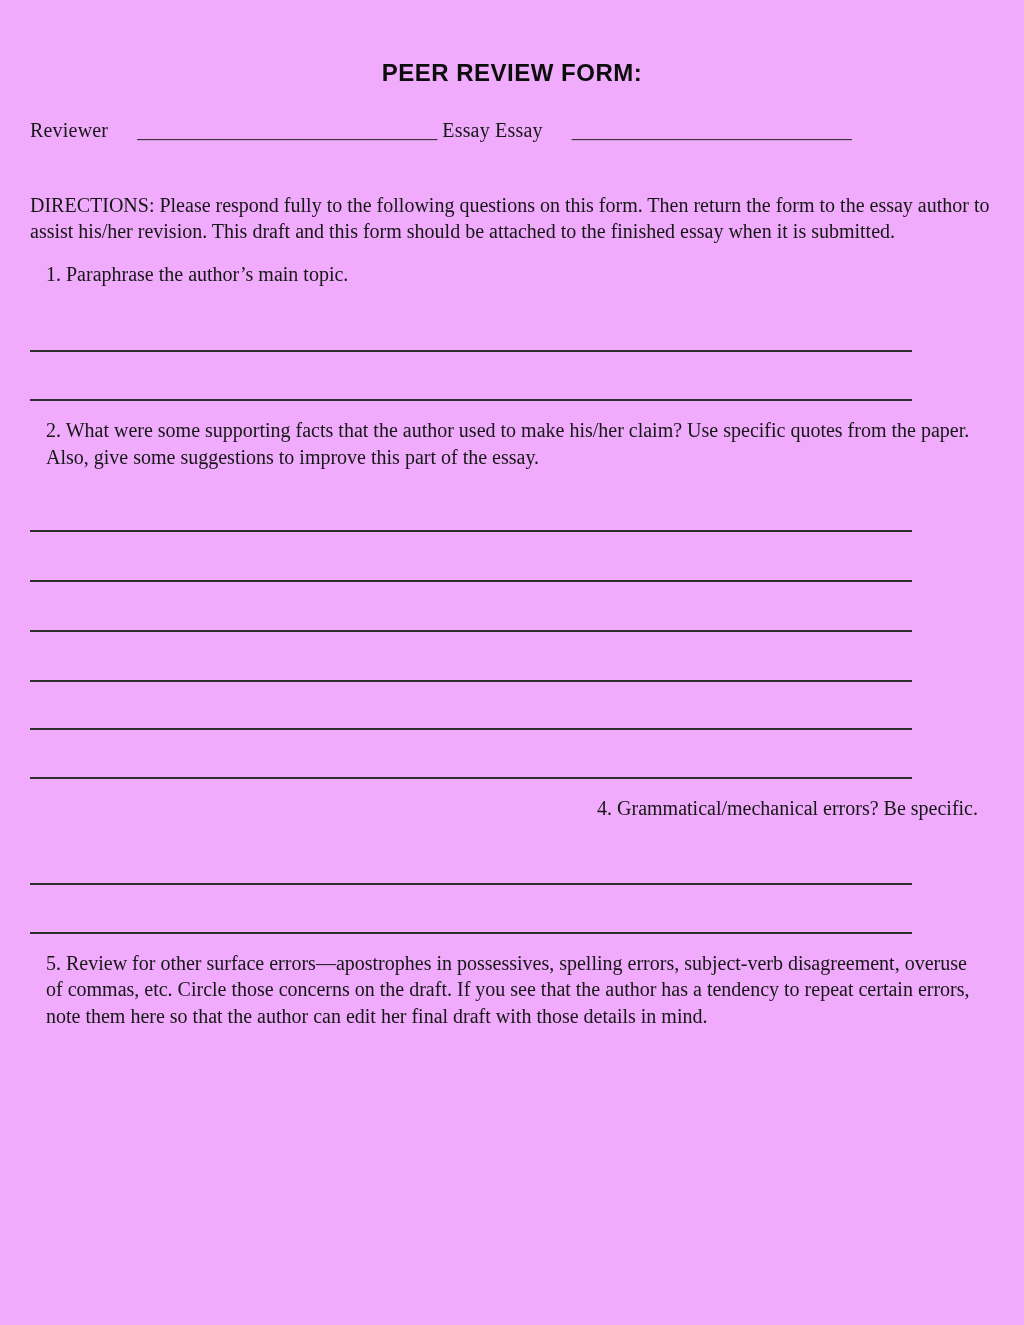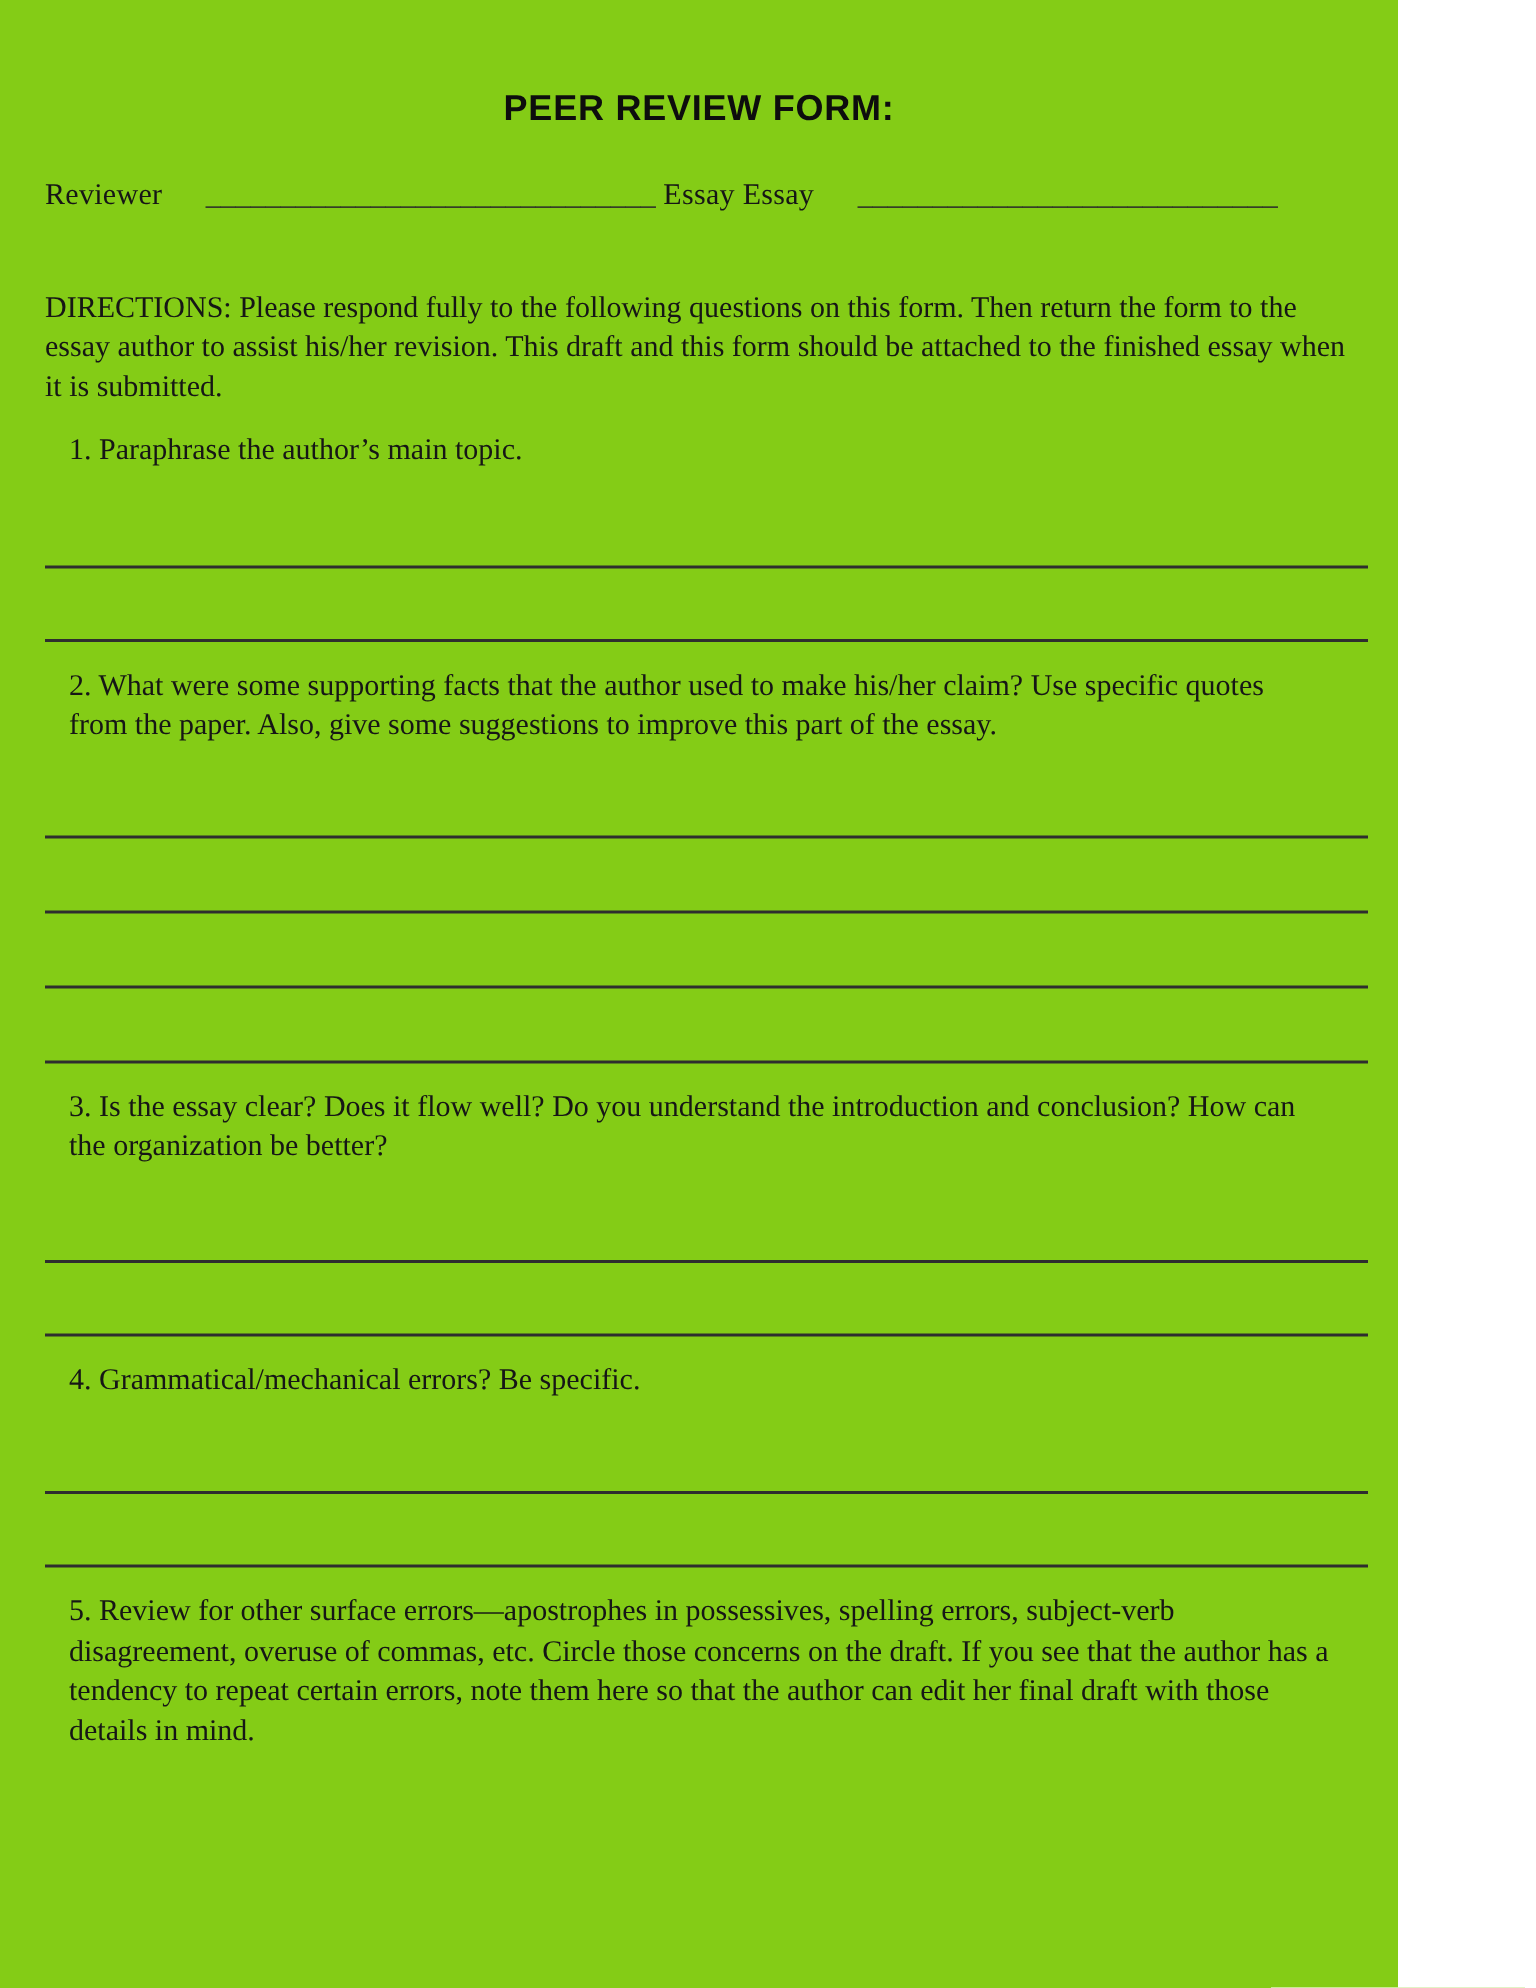--- a/index.html
+++ b/index.html
@@ -1,19 +1,19 @@
 <!DOCTYPE html>
 <html><head>
 <meta charset="utf-8">
 <style>
   html, body { margin: 0; padding: 0; background: #ffffff; }
   .page {
-    width: 932px;
+    width: 1024px;
     height: 1325px;
-    background: #84cc16;
+    background: #f0abfc;
     color: #161616;
     font-family: "Liberation Serif", serif;
     font-size: 20px;
     line-height: 26.5px;
     overflow: hidden;
     box-sizing: border-box;
   }
   .content { padding: 0 30px; }
   .title {
     font-family: "Liberation Sans", sans-serif;
@@ -27,21 +27,21 @@
     color: #0d0d0d;
   }
   .name-row { margin-top: 29px; white-space: nowrap; }
   .name-row .label { letter-spacing: 0.2px; }
   .blank { letter-spacing: 0; color: #2a2a2a; margin-left: 24px; }
   .directions { margin: 48px 0 0 0; }
   p.question { margin: 16px; }
   .q1 { margin-top: 47px; }
   .q2 { margin-top: 23px; }
   .q3 { margin-top: 26px; }
-  .q4 { margin-top: 25px; }
+  .q4 { margin-top: 25px; text-align: right; }
   .q5 { margin-top: 52px; }
   .answer-lines { margin: 0; }
   .al-q1 { margin-top: 1px; }
   .al-q2 { margin-top: -4px; }
   .al-q3 { margin-top: -1px; }
   .al-q4 { margin-top: -2px; }
   .answer-line {
     height: 49px;
     width: 882px;
     border-bottom: 2px solid #2e2e2e;
@@ -72,21 +72,20 @@
       </div>
 
     <p class="question q2">2. What were some supporting facts that the author used to make his/her claim? Use specific quotes from the paper. Also, give some suggestions to improve this part of the essay.</p>
     <div class="answer-lines al-q2 lines-tall">
         <div class="answer-line"></div>
         <div class="answer-line"></div>
         <div class="answer-line"></div>
         <div class="answer-line"></div>
       </div>
 
-    <p class="question q3">3. Is the essay clear? Does it flow well? Do you understand the introduction and conclusion? How can the organization be better?</p>
     <div class="answer-lines al-q3">
         <div class="answer-line"></div>
         <div class="answer-line"></div>
       </div>
 
     <p class="question q4">4. Grammatical/mechanical errors? Be specific.</p>
     <div class="answer-lines al-q4">
         <div class="answer-line"></div>
         <div class="answer-line"></div>
       </div>

